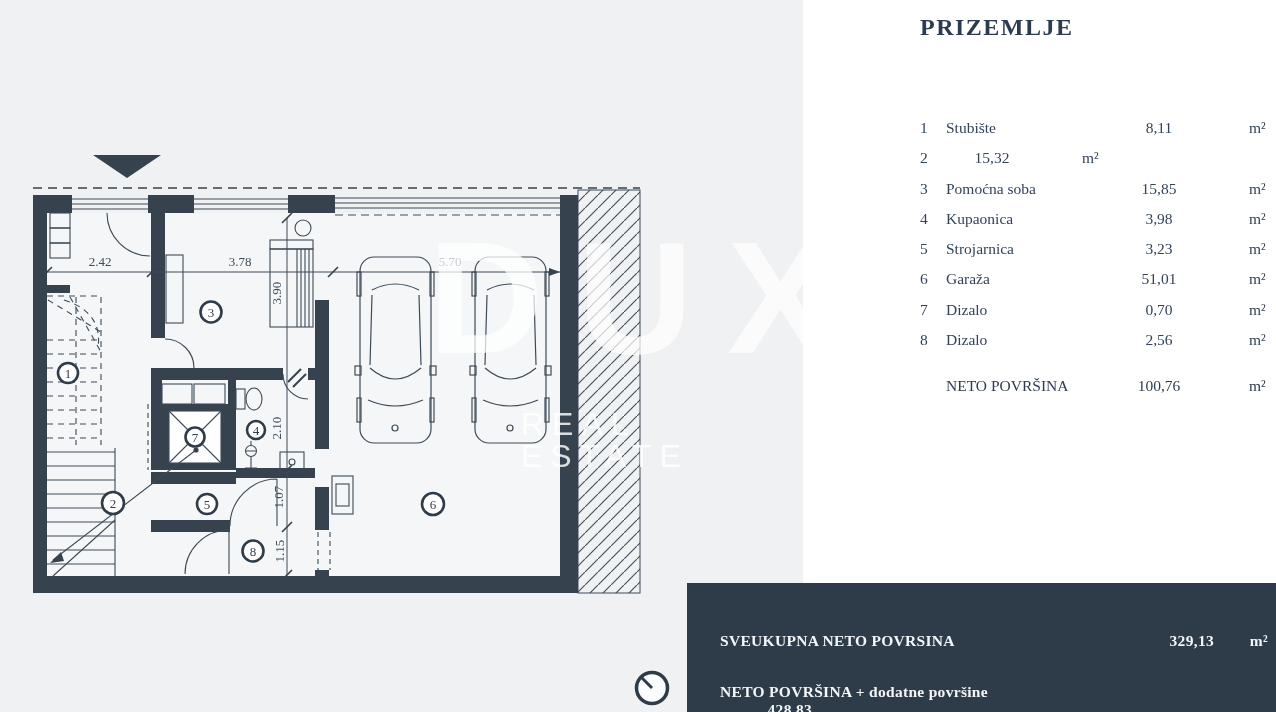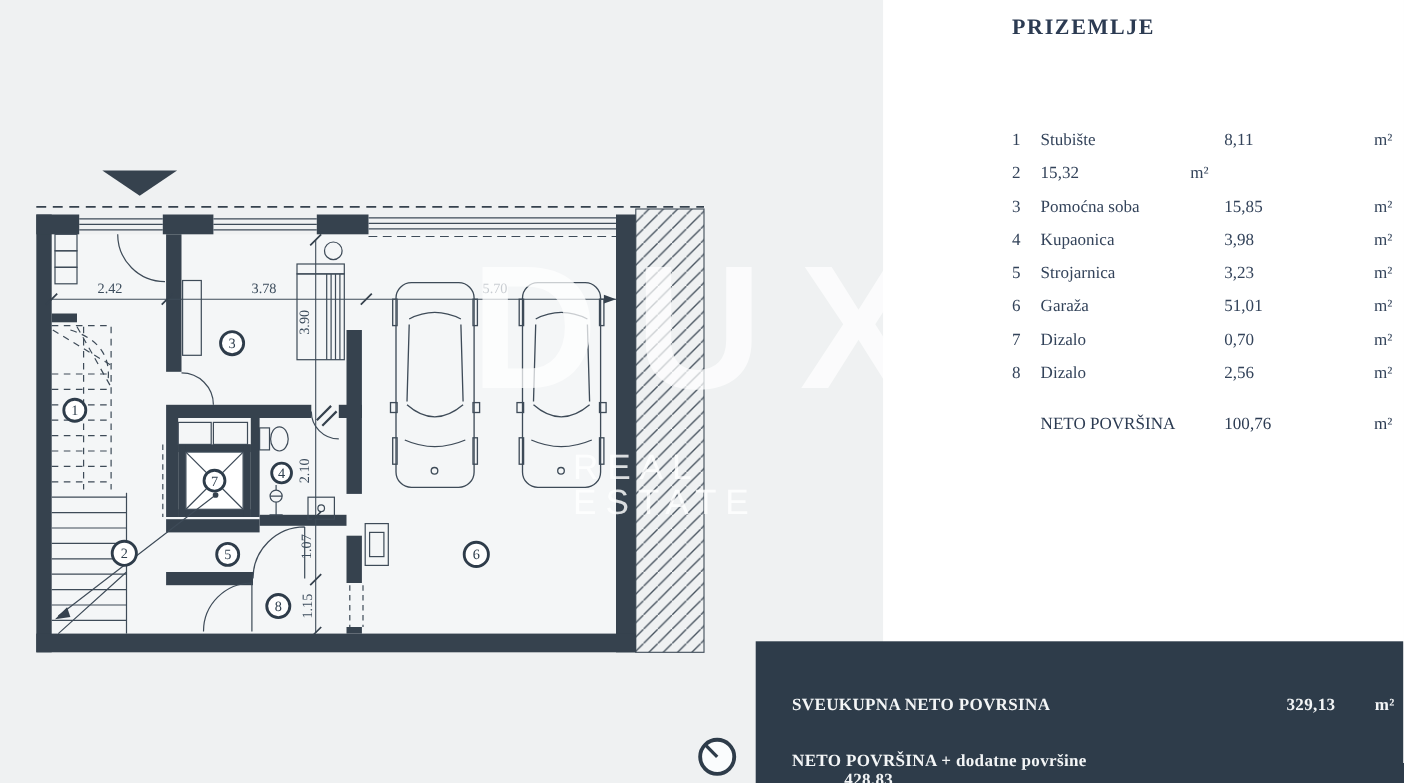--- a/index.html
+++ b/index.html
@@ -11,27 +11,27 @@
   .dimtext{font-size:13px;fill:#3c4c5c;}
   .roomnum{font-size:13px;fill:#30404f;}
   
   .watermark{position:absolute;z-index:2;pointer-events:none;}
   .wm1{position:absolute;left:428px;top:218px;font-family:"Liberation Sans","DejaVu Sans",sans-serif;
        font-weight:700;font-size:160px;line-height:1;letter-spacing:34px;color:rgba(255,255,255,0.72);}
   .wm2{position:absolute;left:521px;top:408px;font-family:"Liberation Sans","DejaVu Sans",sans-serif;
        font-weight:400;font-size:32px;line-height:1;letter-spacing:8px;color:rgba(255,255,255,0.82);}
   
   .panel{position:absolute;left:803px;top:0;width:473px;height:712px;background:#ffffff;}
-  .panel-title{position:absolute;left:117px;top:14px;margin:0;font-size:20px;font-weight:700;
+  .panel-title{position:absolute;left:117px;top:14px;margin:0;font-size:24px;font-weight:700;
                letter-spacing:1.5px;color:#2c3b52;}
   .areatable{position:absolute;left:117px;top:113px;width:353px;color:#33435a;font-size:15.5px;}
   .trow{display:flex;height:30.3px;line-height:30.3px;}
   .trow .num{width:26px;}
   .trow .lbl{flex:1;}
-  .trow .val{width:92px;text-align:left;}
+  .trow .val{width:92px;text-align:center;}
   .trow .gap{width:44px;}
   .trow .unit{width:24px;text-align:left;}
   .total{margin-top:16px;font-weight:400;color:#2c3b52;}
   
   .darkbox{position:absolute;left:687px;top:583px;width:589px;height:129px;background:#2e3c4a;z-index:3;}
   .drow{position:absolute;left:33px;right:8px;display:flex;color:#f3f5f6;font-weight:700;
         font-size:15.5px;letter-spacing:0.3px;}
   .drow.r1{top:49px;}
   .drow.r2{top:100px;flex-direction:column;}
   .drow .lbl{flex:1;}

